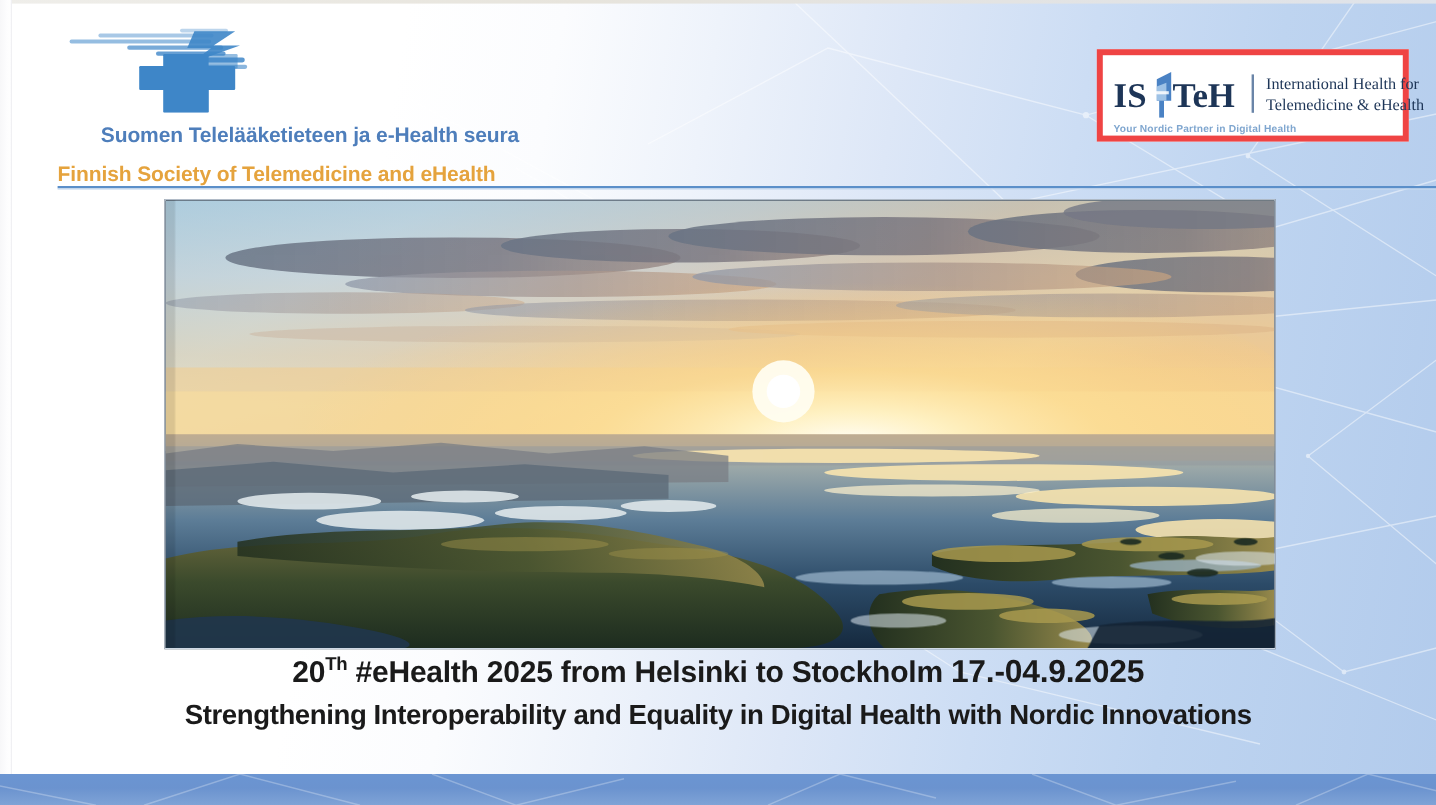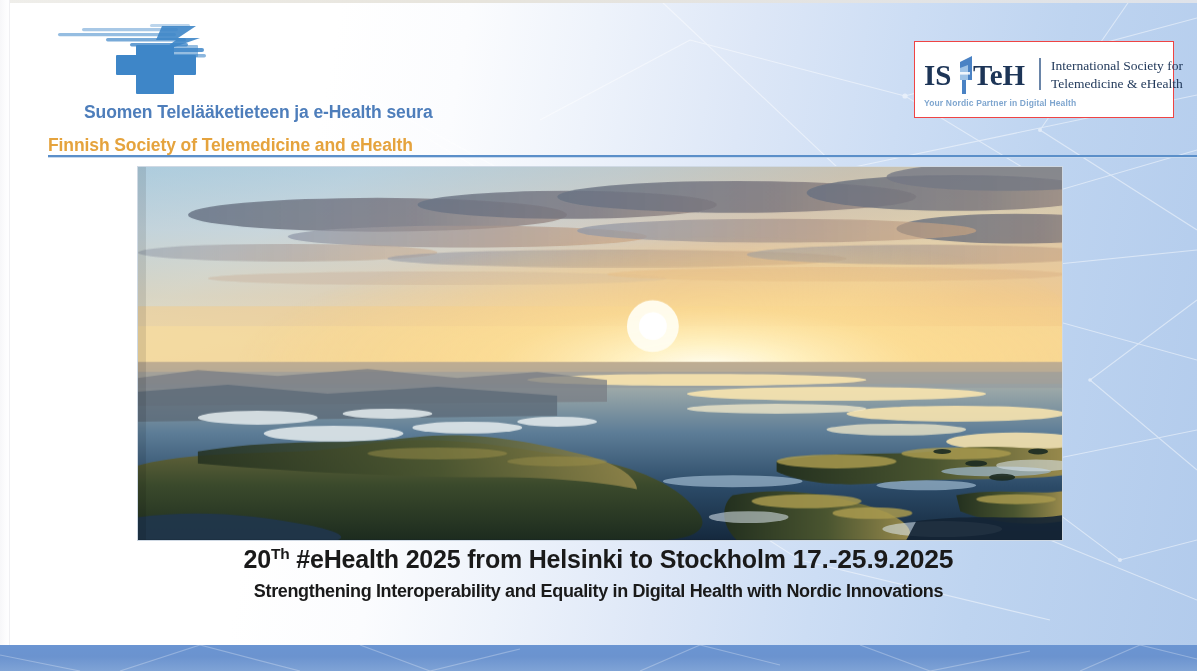--- a/index.html
+++ b/index.html
@@ -100,21 +100,21 @@
   }
 
   
   .isfteh-card {
     position: absolute;
     left: 914px;
     top: 41px;
     width: 260px;
     height: 77px;
     background: #ffffff;
-    border: 1px solid #ef4444;
+    border: 5px solid #ef4444;
     box-sizing: border-box;
   }
   .isfteh-wordmark {
     position: absolute;
     left: 9px; top: 14px;
     width: 108px; height: 40px;
   }
   .isfteh-divider {
     position: absolute;
     left: 124px; top: 16px;
@@ -191,21 +191,21 @@
   .cap-line1 .date {
     font-size: 26.5px;
   }
   .cap-line1 sup {
     font-size: 0.62em;
     vertical-align: super;
     line-height: 0;
   }
   .cap-line2 {
     margin-top: 6px;
-    font-size: 18px;
+    font-size: 23px;
     font-weight: bold;
     line-height: 1.18;
     letter-spacing: -0.35px;
   }
 
   
   .footer-gold {
     position: absolute;
     left: 0;
     top: 641px;
@@ -295,21 +295,21 @@
 
       <g>
         <polygon points="36,24 36,6 48,0 48,24" fill="#4a82c4"></polygon>
         <polygon points="36,24 36,12 44,9 44,24" fill="#9ec2e6"></polygon>
         <rect x="38" y="24" width="4" height="14" fill="#4a82c4"></rect>
         <rect x="34" y="16" width="12" height="2.6" fill="#ffffff" opacity=".85"></rect>
       </g>
       <text x="49" y="29" font-family="Liberation Serif, serif" font-size="29" font-weight="bold" fill="#1d3557">TeH</text>
     </svg>
     <div class="isfteh-divider"></div>
-    <div class="isfteh-sub1">International Society for</div>
+    <div class="isfteh-sub1">International Health for</div>
     <div class="isfteh-sub2">Telemedicine &amp; eHealth</div>
     <div class="isfteh-tag">Your Nordic Partner in Digital Health</div>
   </div>
 
   <div class="header-rule"></div>
   <div class="header-rule-soft"></div>
 
   <div class="photo">
     <svg viewBox="0 0 926 375" preserveAspectRatio="none">
       <defs>
@@ -461,21 +461,21 @@
         <ellipse cx="806" cy="286" rx="9" ry="2.6"></ellipse>
         <ellipse cx="902" cy="286" rx="10" ry="3"></ellipse>
       </g>
 
       <rect x="0" y="0" width="926" height="375" fill="none"></rect>
       <rect x="0" y="0" width="8" height="375" fill="#000" opacity=".10"></rect>
     </svg>
   </div>
 
   <div class="caption">
-    <div class="cap-line1"><span>20</span><sup>Th</sup><span> #eHealth 2025 from Helsinki to Stockholm </span><span class="date">17.-25.9.2025</span></div>
+    <div class="cap-line1"><span>20</span><sup>Th</sup><span> #eHealth 2025 from Helsinki to Stockholm </span><span class="date">17.-04.9.2025</span></div>
     <div class="cap-line2">Strengthening Interoperability and Equality in Digital Health with Nordic Innovations</div>
   </div>
 
   <div class="footer-gold"></div>
   <div class="footer-band">
     <svg viewBox="0 0 1197 26" preserveAspectRatio="none">
       <g stroke="#ffffff" stroke-width="1.2" fill="none" opacity=".6">
         <path d="M120 26 L200 0 L300 26"></path>
         <path d="M360 0 L430 26 L520 4"></path>
         <path d="M640 26 L700 0 L780 20"></path>

